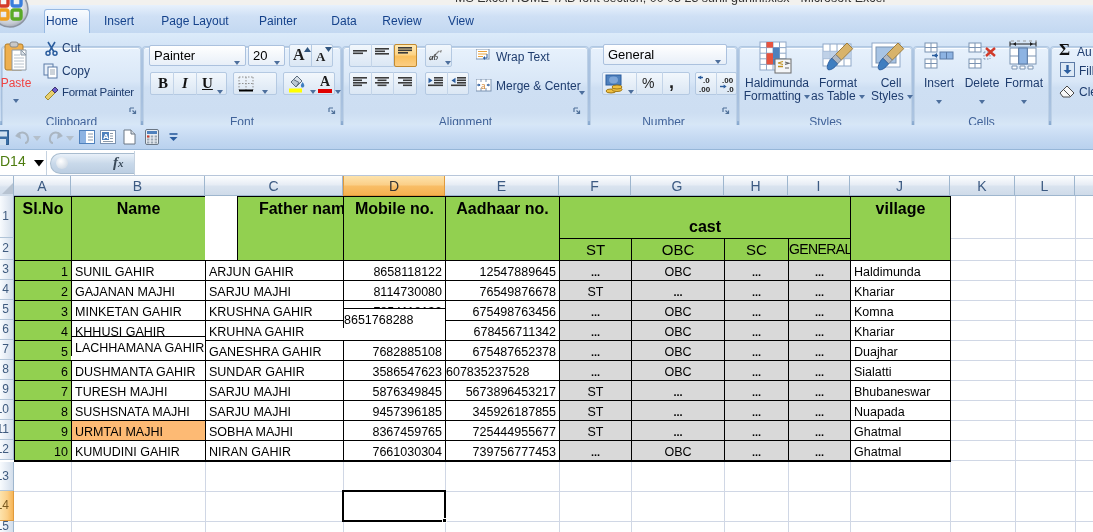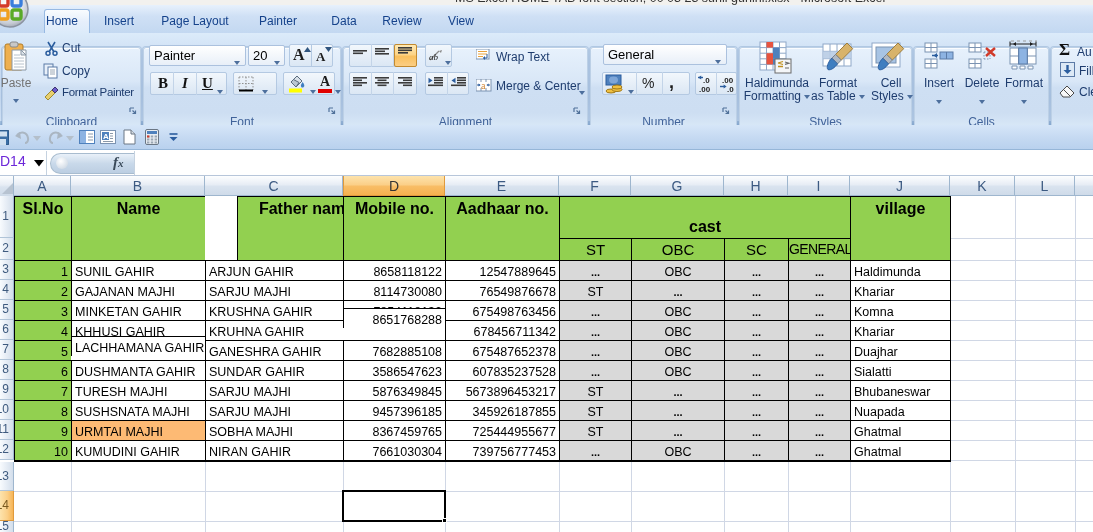--- a/index.html
+++ b/index.html
@@ -83,21 +83,21 @@
 <svg class="ab" style="left:4px;top:41px;" width="27" height="31">
 <rect x="1" y="3" width="18" height="26" rx="2" fill="#eeb050" stroke="#b07c28"></rect>
 <rect x="6" y="1" width="8" height="5" rx="2" fill="#c8c8c8" stroke="#8a8a8a"></rect>
 <path d="M8 9 h14 v20 h-14 z" fill="#fff" stroke="#8a97a5"></path>
 <path d="M8 9 h14 v20 h-14 z" fill="none" stroke="#fff" stroke-width="0"></path>
 <path d="M17 9 l5 5 h-5 z" fill="#dde4ea" stroke="#8a97a5"></path>
 <g stroke="#b8c2cc">
       <path d="M10 14 h6 M10 17 h10 M10 20 h10 M10 23 h10 M10 26 h10"></path>
     </g>
   </svg>
-<div class="ab" style="left:-1px;top:76px;width:34px;text-align:center;font-size:12px;color:#737373;">Paste</div>
+<div class="ab" style="left:-1px;top:76px;width:34px;text-align:center;font-size:12px;color:#ef4444;">Paste</div>
 <div class="ab" style="left:13px;top:91px;"><span class="da"></span></div>
 <svg class="ab" style="left:44px;top:41px;" width="15" height="15">
 <path d="M4 1 L10 11 M11 1 L5 11" stroke="#2b5d9e" stroke-width="1.6" fill="none"></path>
 <circle cx="4" cy="12.2" r="2" fill="none" stroke="#2b5d9e" stroke-width="1.5"></circle>
 <circle cx="11" cy="12.2" r="2" fill="none" stroke="#2b5d9e" stroke-width="1.5"></circle>
   </svg>
 <div class="btn-sm" style="left:62px;top:41px;font-size:12px;">Cut</div>
 <svg class="ab" style="left:43px;top:63px;" width="16" height="16">
 <rect x="1" y="1" width="9" height="11" fill="#e8f0fa" stroke="#5b7aa6"></rect>
 <rect x="5" y="4" width="9" height="11" fill="#fff" stroke="#5b7aa6"></rect>
@@ -424,21 +424,21 @@
       <rect x="5.8" y="12.5" width="2.4" height="2"></rect>
       <rect x="9.6" y="12.5" width="2.4" height="2"></rect>
     </g>
 <rect x="2" y="6.5" width="2.4" height="2" fill="#d03a2a"></rect>
   </svg>
 <svg class="ab" style="left:169px;top:133px;" width="9" height="9">
 <path d="M0.5 1 h8" stroke="#2b5d9e" stroke-width="1.6"></path>
 <path d="M0.5 4 L4.5 8 L8.5 4 z" fill="#2b5d9e"></path>
   </svg>
 <div class="ab" style="left:0;top:151px;width:1093px;height:25px;background:#fff;border-bottom:1px solid #b7c6da;"></div>
-<div class="ab" style="left:0px;top:153px;font-size:14px;color:#6d28d9;text-align:right;">D14</div>
+<div class="ab" style="left:0px;top:153px;font-size:14px;color:#4d7c0f;text-align:right;">D14</div>
 <svg class="ab" style="left:34px;top:160px;" width="10" height="7">
     <path d="M0 0 L5 6.5 L10 0 z" fill="#000"></path>
   </svg>
 <div class="ab" style="left:46px;top:151px;width:1px;height:24px;background:#c5d2e0;"></div>
 <div class="ab" style="left:50px;top:152.5px;width:84px;height:21px;border-radius:11px 0 0 11px;background:linear-gradient(180deg,#e9f1f9,#c9d9ea 50%,#bccee2);border:1px solid #a8bccf;border-right:none;"></div>
 <div class="ab" style="left:56px;top:157px;width:12px;height:12px;border-radius:50%;background:radial-gradient(circle at 40% 35%,#ffffff,#d5dee8 70%,#c2cedb);"></div>
 <div class="ab" style="left:113px;top:154px;font-family:'Liberation Serif',serif;font-style:italic;font-weight:bold;font-size:15px;color:#3a4a5a;">f<span style="font-size:11px;">x</span></div>
 <div class="ab" style="left:134px;top:151px;width:1px;height:24px;background:#c5d2e0;"></div>
 <div class="ab" style="left:0;top:176px;width:1093px;height:356px;background:#fff;"></div>
 <div class="ab" style="left:0;top:176px;width:1093px;height:20px;background:linear-gradient(180deg,#fdfeff,#e7edf5 45%,#d9e3ef 55%,#cfdbe9);border-bottom:1px solid #9eb6ce;"></div>
@@ -569,42 +569,42 @@
 <div class="cell" style="left:343px;top:300px;width:102px;height:20px;background:#fff;border-left:1px solid #000;border-top:1px solid #000;text-align:right;padding-right:3px;">7854118132</div>
 <div class="cell" style="left:445px;top:300px;width:114px;height:20px;background:#fff;border-left:1px solid #000;border-top:1px solid #000;text-align:right;padding-right:3px;">675498763456</div>
 <div class="cell" style="left:559px;top:300px;width:72px;height:20px;background:#d9d9d9;border-left:1px solid #000;border-top:1px solid #000;text-align:center;font-weight:bold;font-size:11px;">...</div>
 <div class="cell" style="left:631px;top:300px;width:93px;height:20px;background:#d9d9d9;border-left:1px solid #000;border-top:1px solid #000;text-align:center;">OBC</div>
 <div class="cell" style="left:724px;top:300px;width:64px;height:20px;background:#d9d9d9;border-left:1px solid #000;border-top:1px solid #000;text-align:center;font-weight:bold;font-size:11px;">...</div>
 <div class="cell" style="left:788px;top:300px;width:62px;height:20px;background:#d9d9d9;border-left:1px solid #000;border-top:1px solid #000;text-align:center;font-weight:bold;font-size:11px;">...</div>
 <div class="cell" style="left:850px;top:300px;width:100px;height:20px;background:#fff;border-left:1px solid #000;border-top:1px solid #000;text-align:left;padding-left:3px;">Komna</div>
 <div class="cell" style="left:14px;top:320px;width:57px;height:20px;background:#92d050;border-left:1px solid #000;border-top:1px solid #000;text-align:right;padding-right:3px;">4</div>
 <div class="cell" style="left:71px;top:320px;width:134px;height:20px;background:#fff;border-left:1px solid #000;border-top:1px solid #000;text-align:left;padding-left:3px;">KHHUSI GAHIR</div>
 <div class="cell" style="left:205px;top:320px;width:138px;height:20px;background:#fff;border-left:1px solid #000;border-top:1px solid #000;text-align:left;padding-left:3px;">KRUHNA GAHIR</div>
-<div class="cell" style="left:343px;top:308px;width:102px;height:20px;background:#fff;border-left:1px solid #000;border-top:1px solid #000;text-align:right;padding-right:3px;">8651768288</div>
+<div class="cell" style="left:343px;top:308px;width:102px;height:20px;background:#fff;border-left:1px solid #000;border-top:1px solid #000;padding-right:3px;">8651768288</div>
 <div class="cell" style="left:445px;top:320px;width:114px;height:20px;background:#fff;border-left:1px solid #000;border-top:1px solid #000;text-align:right;padding-right:3px;">678456711342</div>
 <div class="cell" style="left:559px;top:320px;width:72px;height:20px;background:#d9d9d9;border-left:1px solid #000;border-top:1px solid #000;text-align:center;font-weight:bold;font-size:11px;">...</div>
 <div class="cell" style="left:631px;top:320px;width:93px;height:20px;background:#d9d9d9;border-left:1px solid #000;border-top:1px solid #000;text-align:center;">OBC</div>
 <div class="cell" style="left:724px;top:320px;width:64px;height:20px;background:#d9d9d9;border-left:1px solid #000;border-top:1px solid #000;text-align:center;font-weight:bold;font-size:11px;">...</div>
 <div class="cell" style="left:788px;top:320px;width:62px;height:20px;background:#d9d9d9;border-left:1px solid #000;border-top:1px solid #000;text-align:center;font-weight:bold;font-size:11px;">...</div>
 <div class="cell" style="left:850px;top:320px;width:100px;height:20px;background:#fff;border-left:1px solid #000;border-top:1px solid #000;text-align:left;padding-left:3px;">Khariar</div>
 <div class="cell" style="left:14px;top:340px;width:57px;height:20px;background:#92d050;border-left:1px solid #000;border-top:1px solid #000;text-align:right;padding-right:3px;">5</div>
 <div class="cell" style="left:71px;top:336px;width:134px;height:20px;background:#fff;border-left:1px solid #000;border-top:1px solid #000;text-align:left;padding-left:3px;">LACHHAMANA GAHIR</div>
 <div class="cell" style="left:205px;top:340px;width:138px;height:20px;background:#fff;border-left:1px solid #000;border-top:1px solid #000;text-align:left;padding-left:3px;">GANESHRA GAHIR</div>
 <div class="cell" style="left:343px;top:340px;width:102px;height:20px;background:#fff;border-left:1px solid #000;border-top:1px solid #000;text-align:right;padding-right:3px;">7682885108</div>
 <div class="cell" style="left:445px;top:340px;width:114px;height:20px;background:#fff;border-left:1px solid #000;border-top:1px solid #000;text-align:right;padding-right:3px;">675487652378</div>
 <div class="cell" style="left:559px;top:340px;width:72px;height:20px;background:#d9d9d9;border-left:1px solid #000;border-top:1px solid #000;text-align:center;font-weight:bold;font-size:11px;">...</div>
 <div class="cell" style="left:631px;top:340px;width:93px;height:20px;background:#d9d9d9;border-left:1px solid #000;border-top:1px solid #000;text-align:center;">OBC</div>
 <div class="cell" style="left:724px;top:340px;width:64px;height:20px;background:#d9d9d9;border-left:1px solid #000;border-top:1px solid #000;text-align:center;font-weight:bold;font-size:11px;">...</div>
 <div class="cell" style="left:788px;top:340px;width:62px;height:20px;background:#d9d9d9;border-left:1px solid #000;border-top:1px solid #000;text-align:center;font-weight:bold;font-size:11px;">...</div>
 <div class="cell" style="left:850px;top:340px;width:100px;height:20px;background:#fff;border-left:1px solid #000;border-top:1px solid #000;text-align:left;padding-left:3px;">Duajhar</div>
 <div class="cell" style="left:14px;top:360px;width:57px;height:20px;background:#92d050;border-left:1px solid #000;border-top:1px solid #000;text-align:right;padding-right:3px;">6</div>
 <div class="cell" style="left:71px;top:360px;width:134px;height:20px;background:#fff;border-left:1px solid #000;border-top:1px solid #000;text-align:left;padding-left:3px;">DUSHMANTA GAHIR</div>
 <div class="cell" style="left:205px;top:360px;width:138px;height:20px;background:#fff;border-left:1px solid #000;border-top:1px solid #000;text-align:left;padding-left:3px;">SUNDAR GAHIR</div>
 <div class="cell" style="left:343px;top:360px;width:102px;height:20px;background:#fff;border-left:1px solid #000;border-top:1px solid #000;text-align:right;padding-right:3px;">3586547623</div>
-<div class="cell" style="left:445px;top:360px;width:114px;height:20px;background:#fff;border-left:1px solid #000;border-top:1px solid #000;text-align:right;padding-right:3px;">607835237528</div>
+<div class="cell" style="left:445px;top:360px;width:114px;height:20px;background:#fff;border-left:1px solid #000;border-top:1px solid #000;padding-right:3px;">607835237528</div>
 <div class="cell" style="left:559px;top:360px;width:72px;height:20px;background:#d9d9d9;border-left:1px solid #000;border-top:1px solid #000;text-align:center;font-weight:bold;font-size:11px;">...</div>
 <div class="cell" style="left:631px;top:360px;width:93px;height:20px;background:#d9d9d9;border-left:1px solid #000;border-top:1px solid #000;text-align:center;">OBC</div>
 <div class="cell" style="left:724px;top:360px;width:64px;height:20px;background:#d9d9d9;border-left:1px solid #000;border-top:1px solid #000;text-align:center;font-weight:bold;font-size:11px;">...</div>
 <div class="cell" style="left:788px;top:360px;width:62px;height:20px;background:#d9d9d9;border-left:1px solid #000;border-top:1px solid #000;text-align:center;font-weight:bold;font-size:11px;">...</div>
 <div class="cell" style="left:850px;top:360px;width:100px;height:20px;background:#fff;border-left:1px solid #000;border-top:1px solid #000;text-align:left;padding-left:3px;">Sialatti</div>
 <div class="cell" style="left:14px;top:380px;width:57px;height:20px;background:#92d050;border-left:1px solid #000;border-top:1px solid #000;text-align:right;padding-right:3px;">7</div>
 <div class="cell" style="left:71px;top:380px;width:134px;height:20px;background:#fff;border-left:1px solid #000;border-top:1px solid #000;text-align:left;padding-left:3px;">TURESH MAJHI</div>
 <div class="cell" style="left:205px;top:380px;width:138px;height:20px;background:#fff;border-left:1px solid #000;border-top:1px solid #000;text-align:left;padding-left:3px;">SARJU MAJHI</div>
 <div class="cell" style="left:343px;top:380px;width:102px;height:20px;background:#fff;border-left:1px solid #000;border-top:1px solid #000;text-align:right;padding-right:3px;">5876349845</div>
 <div class="cell" style="left:445px;top:380px;width:114px;height:20px;background:#fff;border-left:1px solid #000;border-top:1px solid #000;text-align:right;padding-right:3px;">5673896453217</div>

